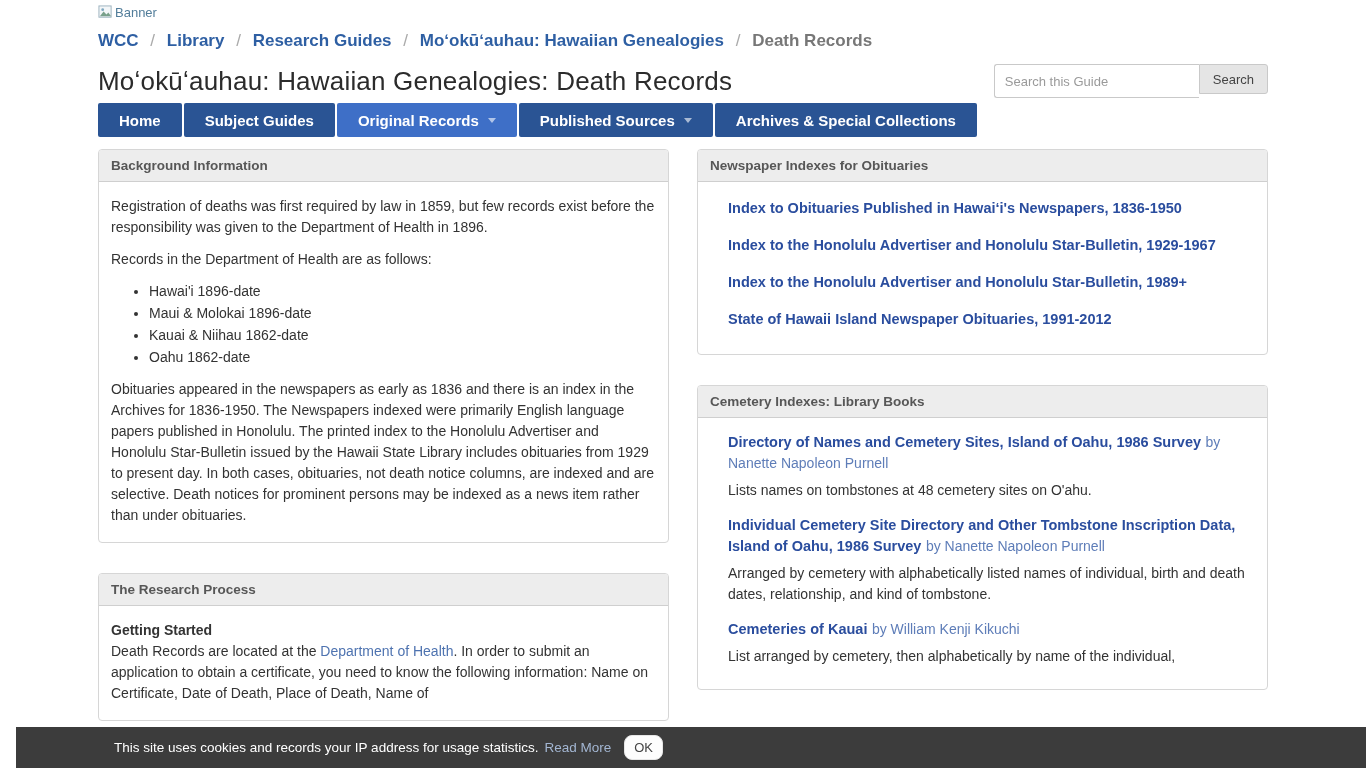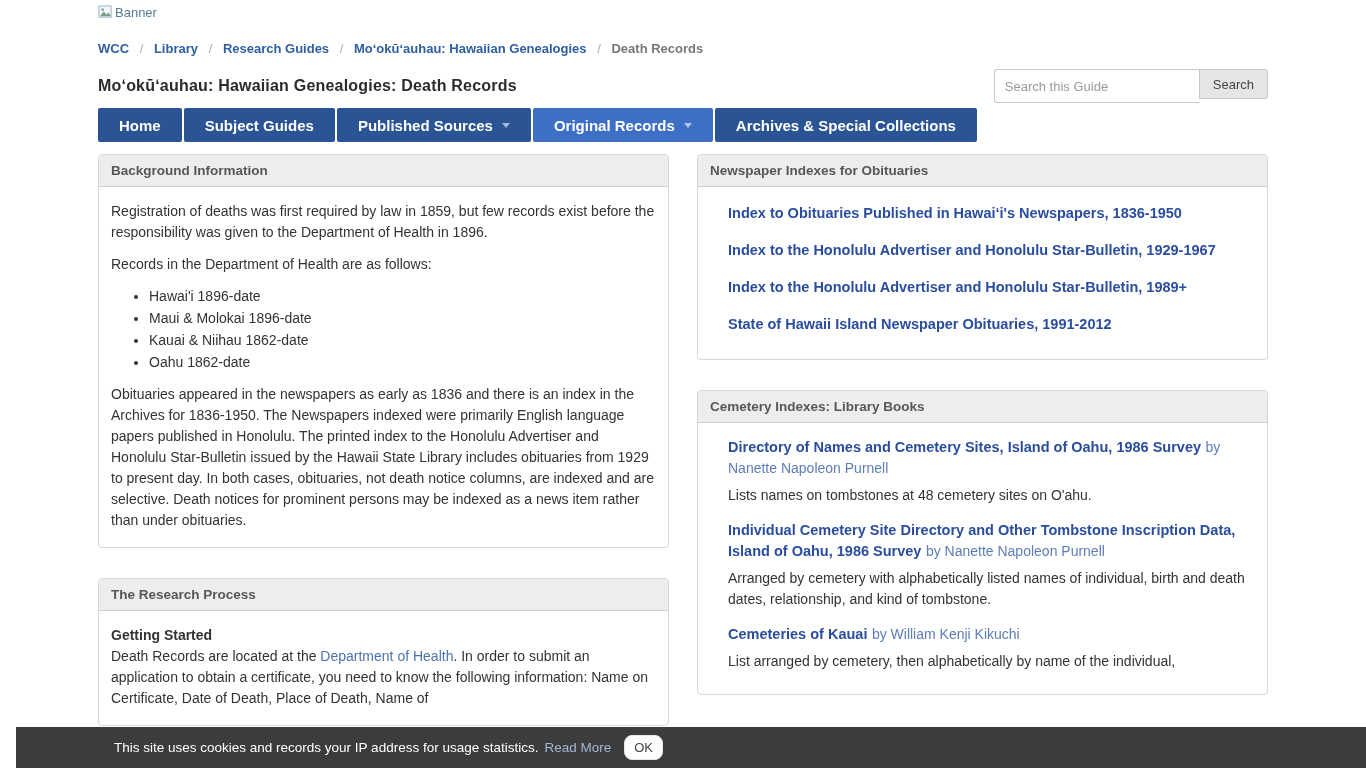--- a/index.html
+++ b/index.html
@@ -11,28 +11,28 @@
     color: #333;
   }
   .container { width: 1170px; margin: 0 auto; }
 
   
   .banner-row { padding-top: 3px; height: 21px; display: flex; align-items: center; }
   .broken-img { display: inline-flex; align-items: center; gap: 2px; color: #527d9a; font-size: 13px; }
   .broken-img svg { display: block; }
 
   
-  .breadcrumb { margin-top: 20px; font-size: 13px; font-weight: bold; color: #999; }
+  .breadcrumb { margin-top: 10px; font-size: 17px; font-weight: bold; color: #999; }
   .breadcrumb a { color: #2e5fa3; text-decoration: none; }
   .breadcrumb .sep { color: #aaa; margin: 0 7px; font-weight: normal; }
   .breadcrumb .current { color: #777; }
 
   
   .title-row { margin-top: 13px; display: flex; justify-content: space-between; align-items: center; }
-  .page-title { font-size: 16px; font-weight: 700; color: #2b2b2b; letter-spacing: .2px; }
+  .page-title { font-size: 26px; font-weight: 400; color: #2b2b2b; letter-spacing: .2px; }
   .search-group { display: flex; }
   .search-input {
     width: 205px; height: 30px; border: 1px solid #c9c9c9; border-right: none;
     border-radius: 3px 0 0 3px; padding: 16px 10px; font-size: 13px; color: #333;
     font-family: "Liberation Sans", sans-serif; outline: none;
   }
   .search-input::placeholder { color: #9a9a9a; }
   .search-btn {
     height: 30px; border: 1px solid #c9c9c9; background: #e5e5e5; color: #444;
     border-radius: 0 3px 3px 0; padding: 0 13px; font-size: 13px; cursor: pointer;
@@ -132,26 +132,26 @@
     </div>
   </div>
 
   <div class="nav-tabs">
     <a class="nav-tab" href="#">
         <span>Home</span>
       </a>
     <a class="nav-tab" href="#">
         <span>Subject Guides</span>
       </a>
-    <a class="nav-tab" href="#">
-        <span>Published Sources</span>
-        <span class="caret"></span>
-      </a>
     <a class="nav-tab active" href="#">
         <span>Original Records</span>
+        <span class="caret"></span>
+      </a>
+    <a class="nav-tab" href="#">
+        <span>Published Sources</span>
         <span class="caret"></span>
       </a>
     <a class="nav-tab" href="#">
         <span>Archives &amp; Special Collections</span>
       </a>
   </div>
 
   <div class="columns">
 
     <div class="col">

